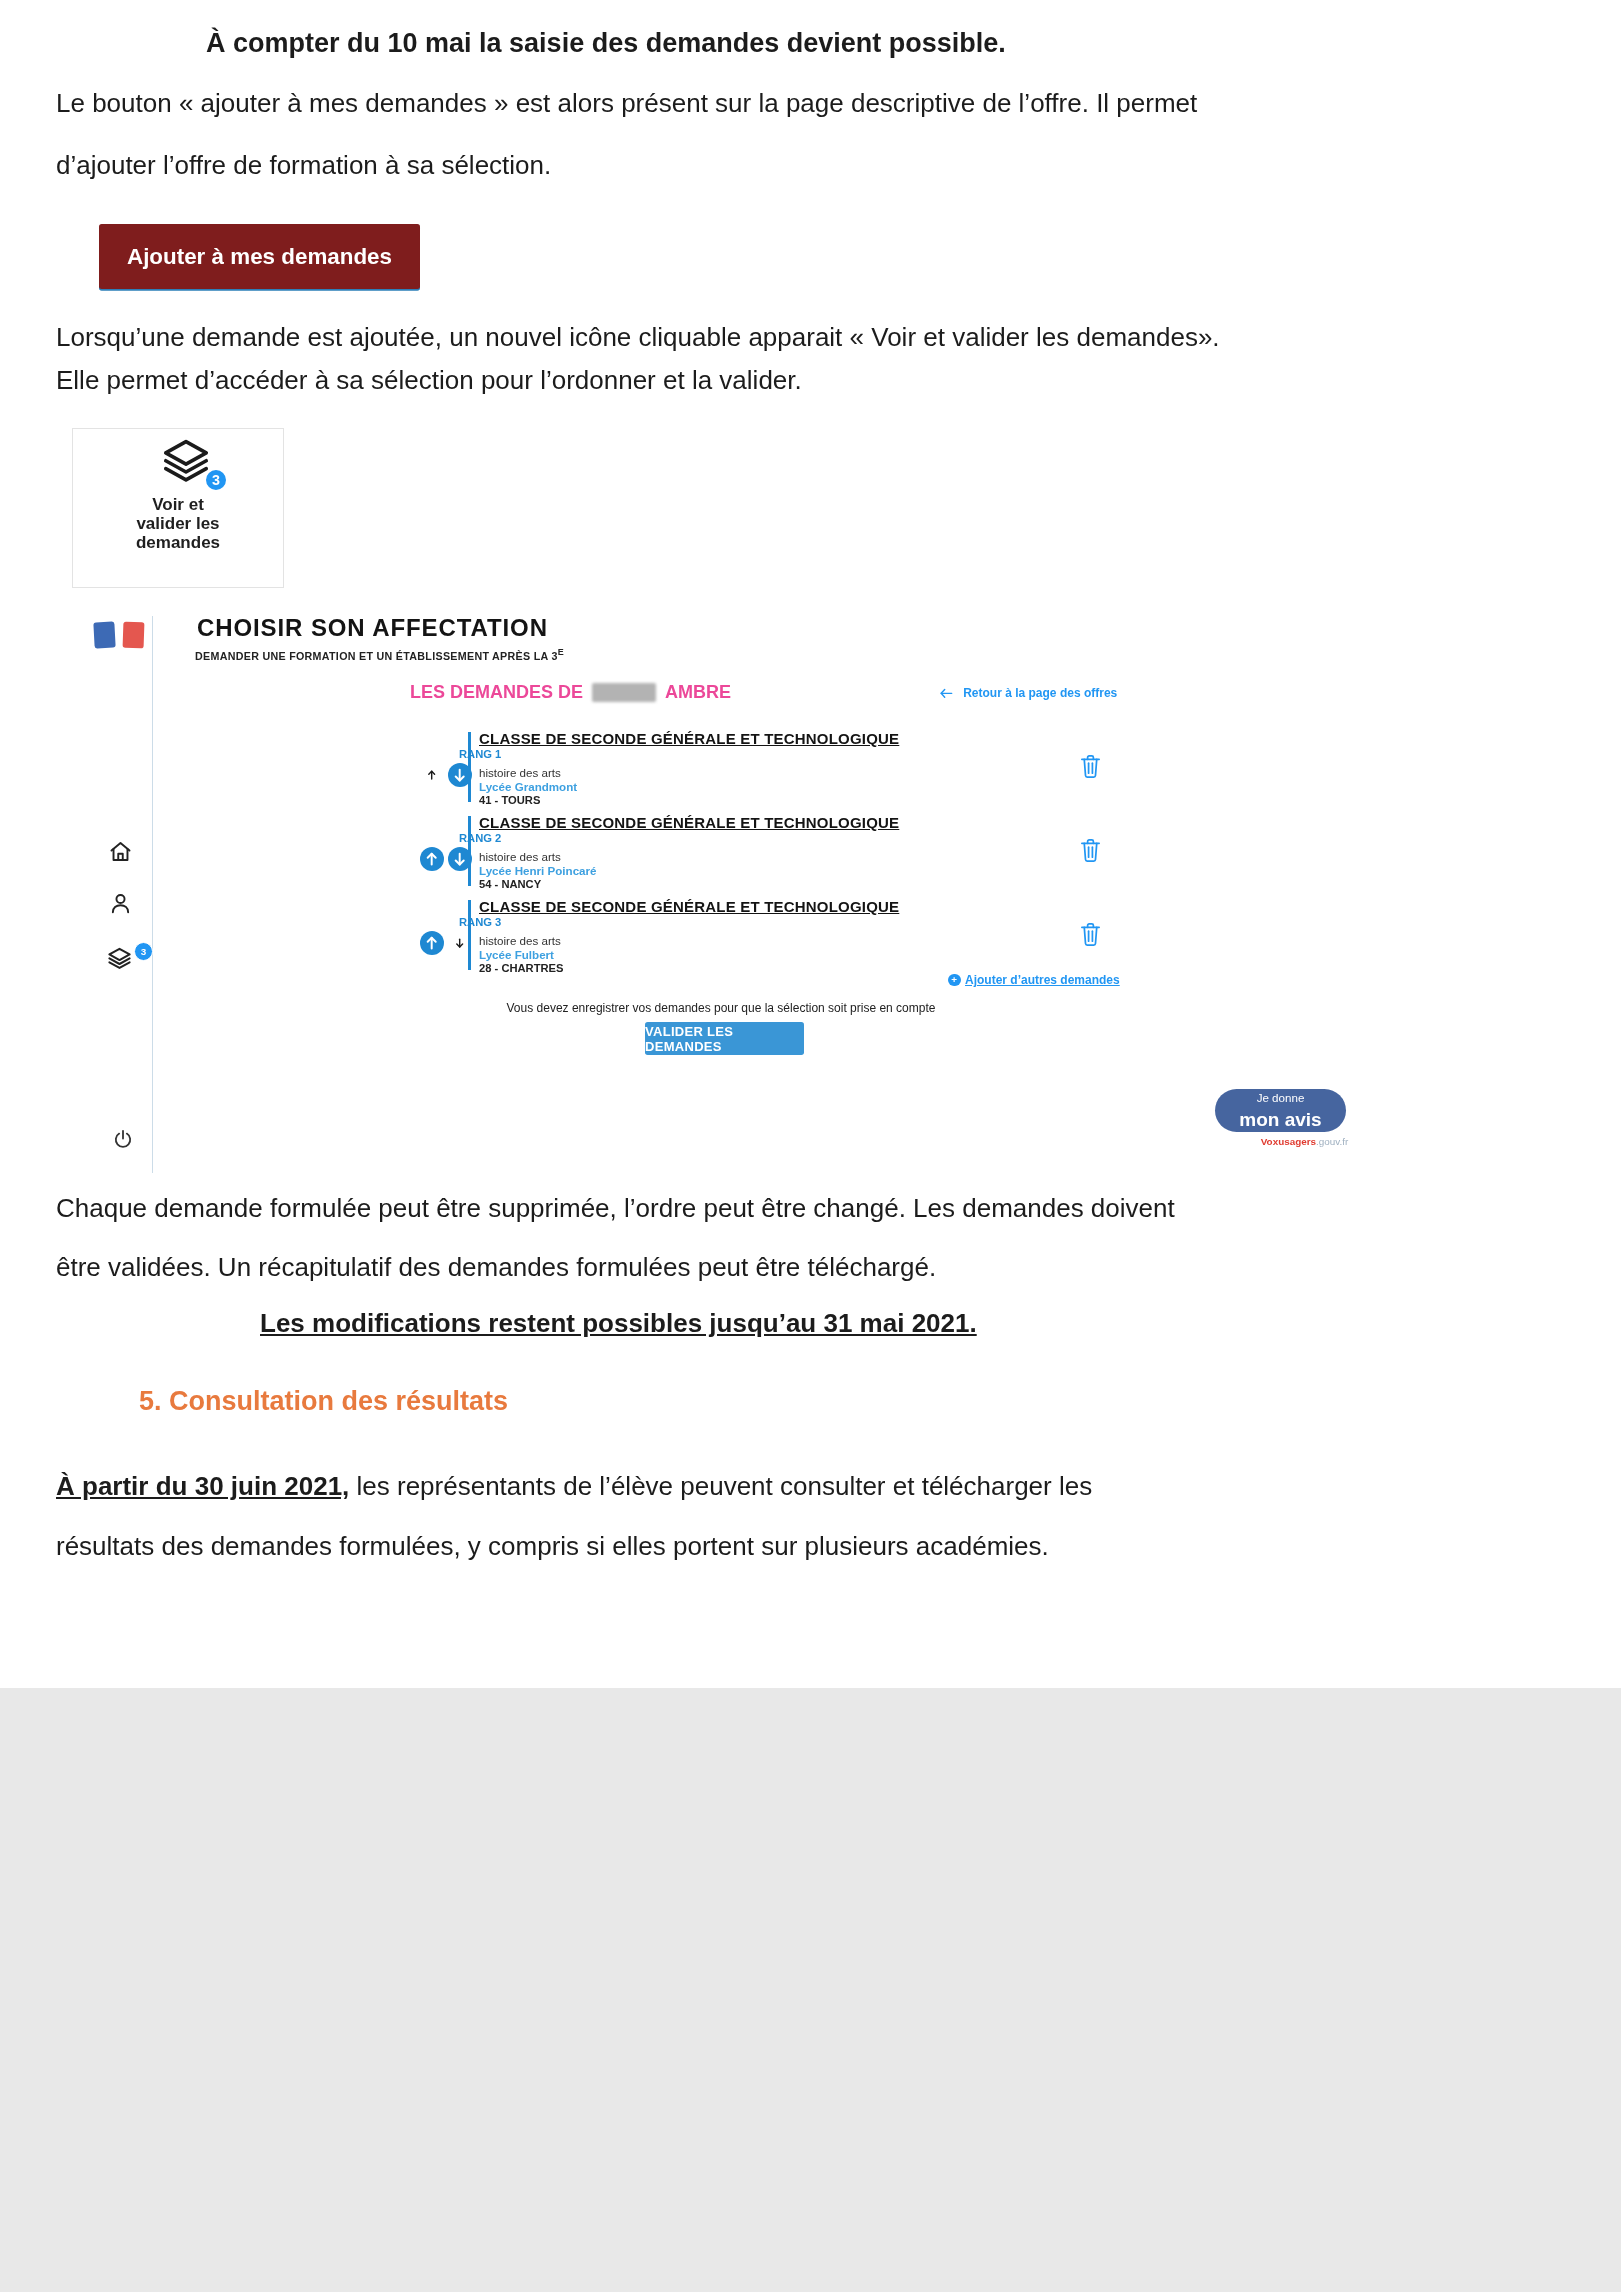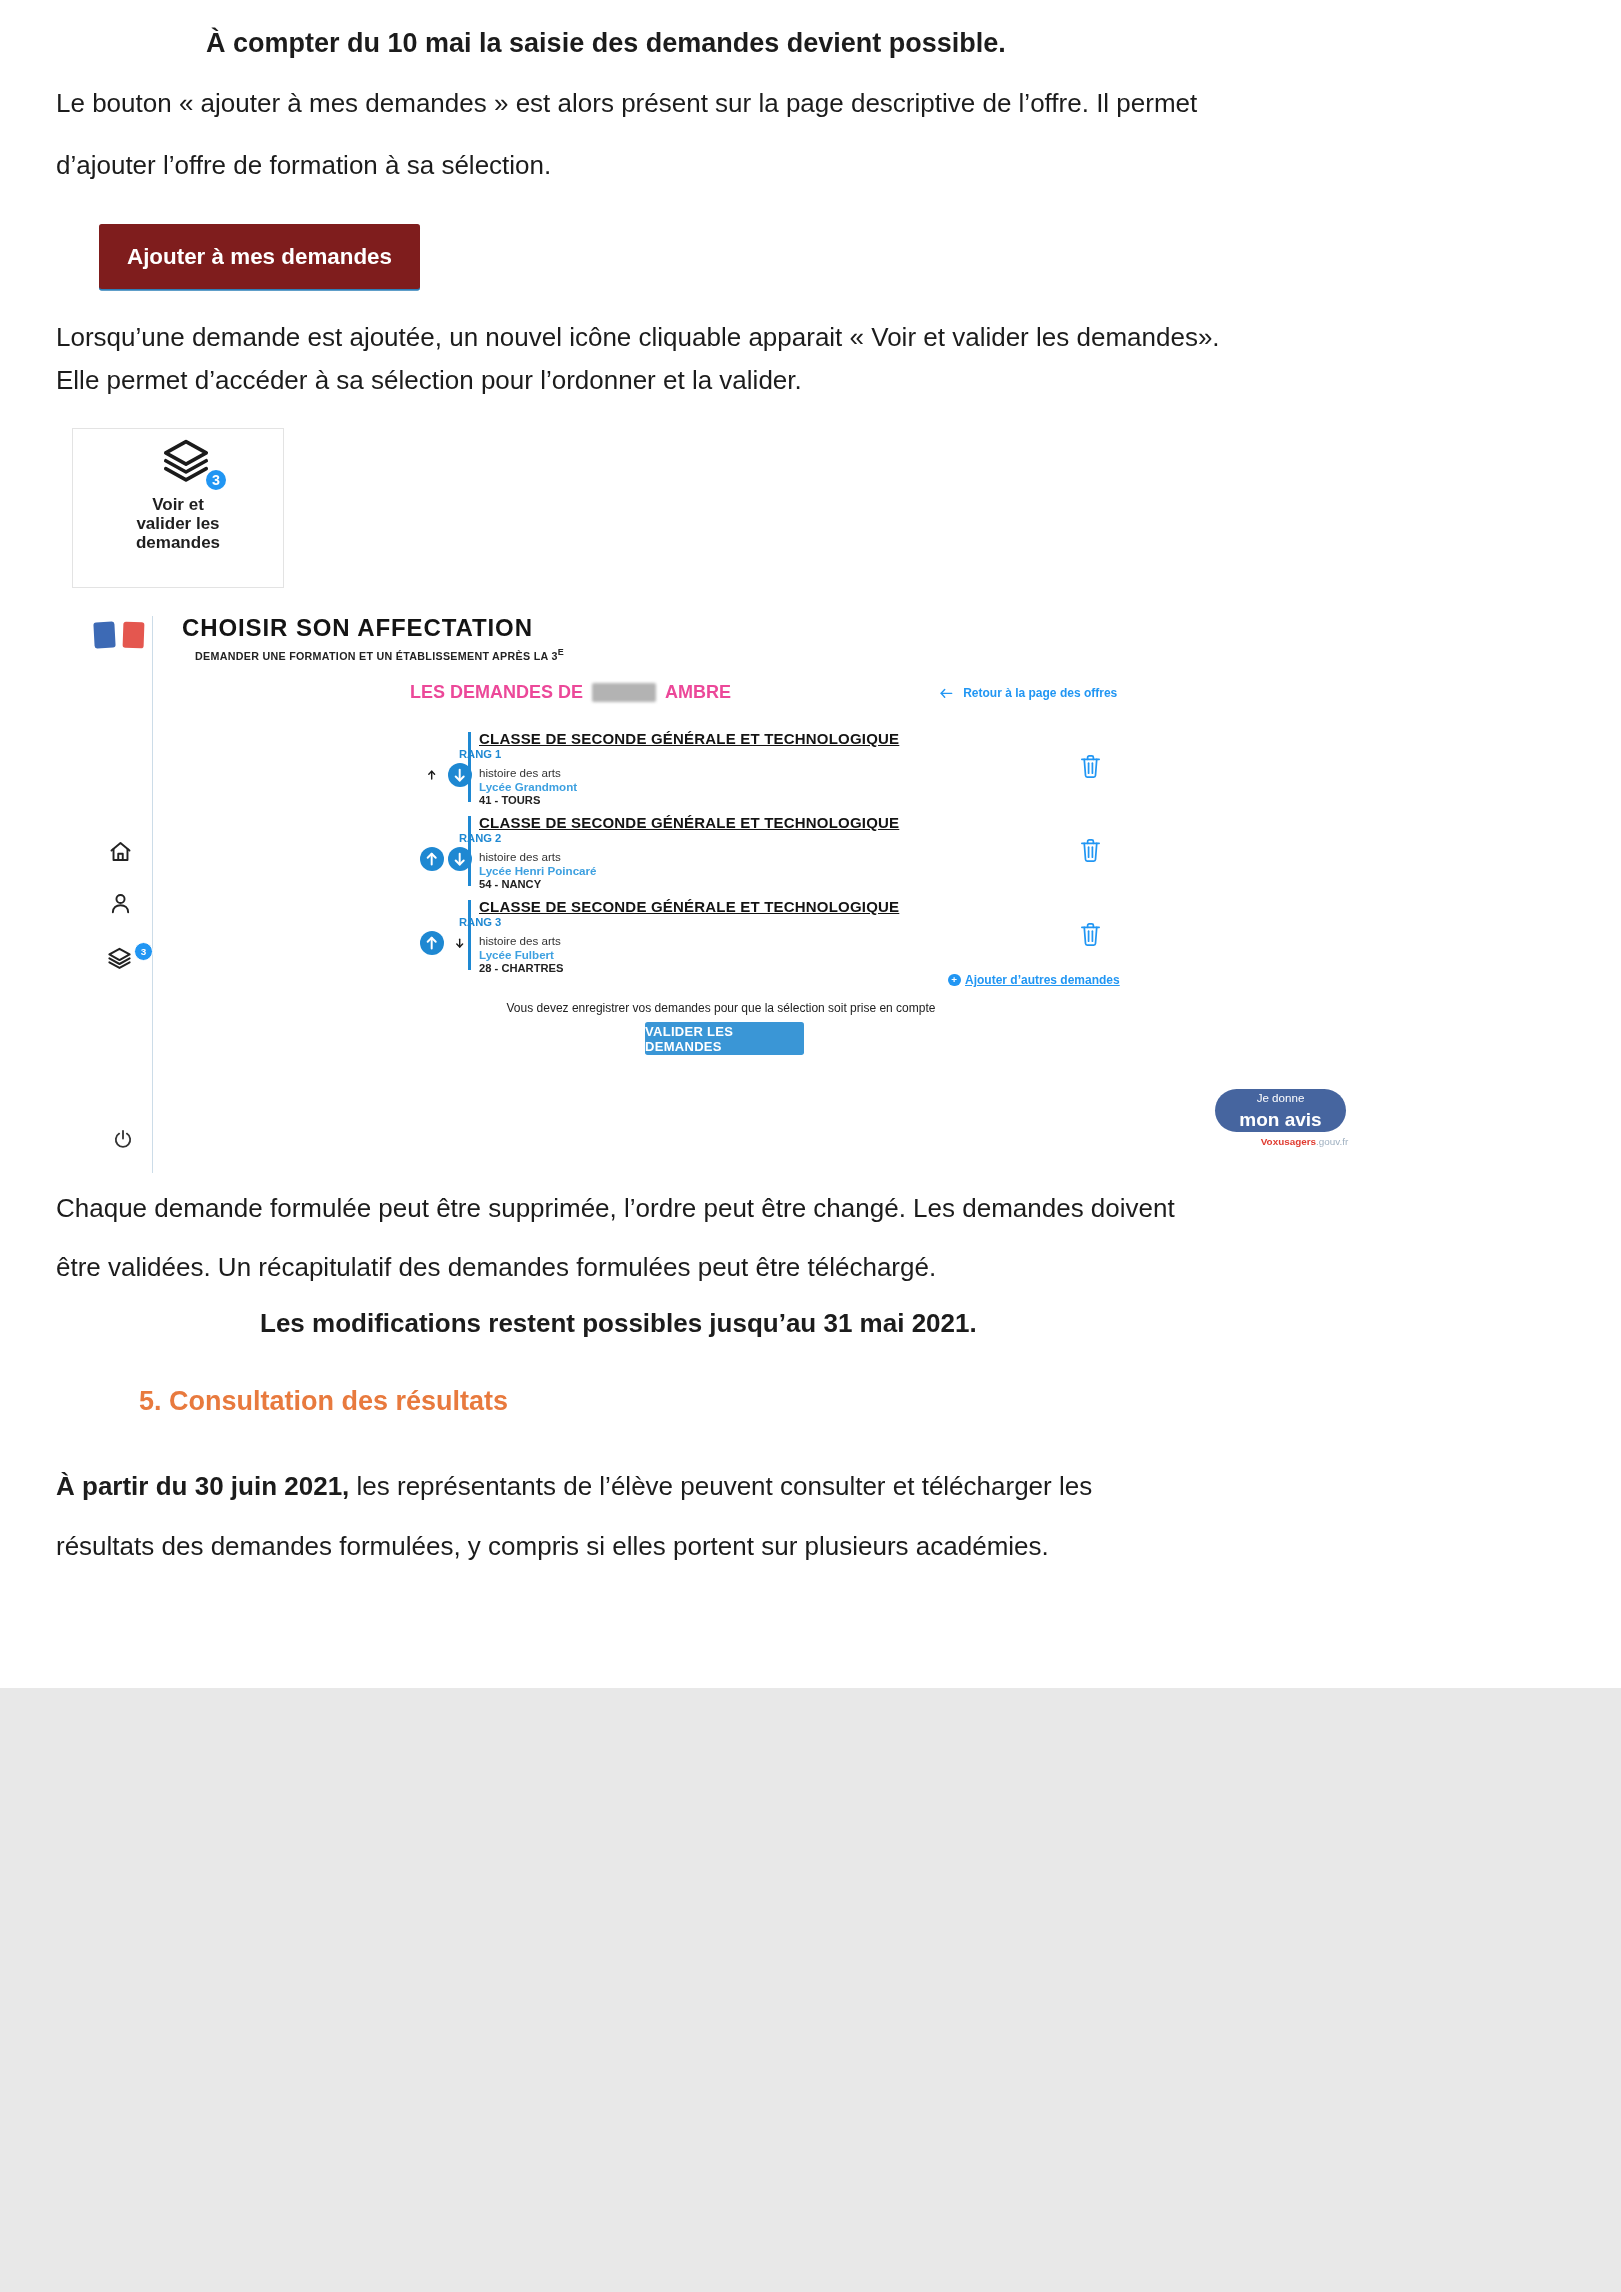--- a/index.html
+++ b/index.html
@@ -4,41 +4,41 @@
 <style>
   html,body{margin:0;padding:0;background:#e8e8e8;}
   .page{position:relative;width:1621px;height:1688px;background:#ffffff;overflow:hidden;
         font-family:"Liberation Sans","DejaVu Sans",sans-serif;color:#1b1b1b;}
   .abs{position:absolute;}
   .nowrap{white-space:nowrap;}
 
   
   .doc{font-size:26px;line-height:1.2;color:#1c1c1c;}
   .doc-title{font-weight:bold;font-size:27px;}
-  .bold{font-weight:bold;}
+  .bold{font-weight:bold;text-decoration:underline;}
 
   
   .add-btn{left:99px;top:224px;width:321px;height:65px;background:#7f1d1d;border-radius:2.7px;
            display:flex;align-items:center;justify-content:center;color:#fff;font-weight:bold;
            font-size:22.4px;box-shadow:0 1.8px 0 #2d7fb8;}
 
   
   .legend-box{left:72px;top:428px;width:210px;height:158px;border:0.9px solid #e3e3e3;background:#fff;}
   .legend-stack{position:absolute;left:86px;top:7.2px;width:54px;height:54px;}
   .legend-badge{position:absolute;left:131px;top:39px;width:24px;height:24px;border-radius:50%;
                 background:#2196f3;border:2.7px solid #fff;color:#fff;font-size:14.3px;font-weight:bold;
                 display:flex;align-items:center;justify-content:center;box-sizing:border-box;}
   .legend-label{position:absolute;left:0;top:66px;width:100%;text-align:center;font-weight:bold;
                 font-size:17px;line-height:19px;color:#1f1f1f;}
 
   
   .app-divider{left:152px;top:616px;width:0.9px;height:557px;background:#ccdce8;}
   .flag-blue{left:94px;top:622px;width:20.6px;height:26px;background:#3d6ab5;border-radius:2.7px;transform:rotate(-3deg);}
   .flag-red{left:123px;top:622px;width:20.6px;height:26px;background:#e4574f;border-radius:2.7px;transform:rotate(2deg);}
-  .app-title{left:182px;top:614px;font-weight:bold;font-size:24px;letter-spacing:0.9px;color:#141414;}
+  .app-title{left:197px;top:614px;font-weight:bold;font-size:24px;letter-spacing:0.9px;color:#141414;}
   .app-subtitle{left:195px;top:647px;font-weight:bold;font-size:10.7px;letter-spacing:0.3px;color:#222;}
   .demands-header{left:410px;top:682px;display:flex;align-items:center;font-weight:bold;font-size:18px;color:#ec4899;}
   .redacted{display:inline-block;width:64px;height:19.7px;background:#b3b3b3;filter:blur(1.8px);
             border-radius:1.8px;margin:0 9px;}
   .back-link{left:940px;top:686px;display:flex;align-items:center;gap:10.7px;color:#2196f3;
              font-weight:bold;font-size:12px;cursor:pointer;}
 
   .sb-icon{position:absolute;width:27px;height:27px;color:#222;}
   .sb-badge{position:absolute;left:134px;top:942px;width:19px;height:19px;border-radius:50%;
             background:#2196f3;border:1.8px solid #fff;color:#fff;font-size:9.9px;font-weight:bold;

